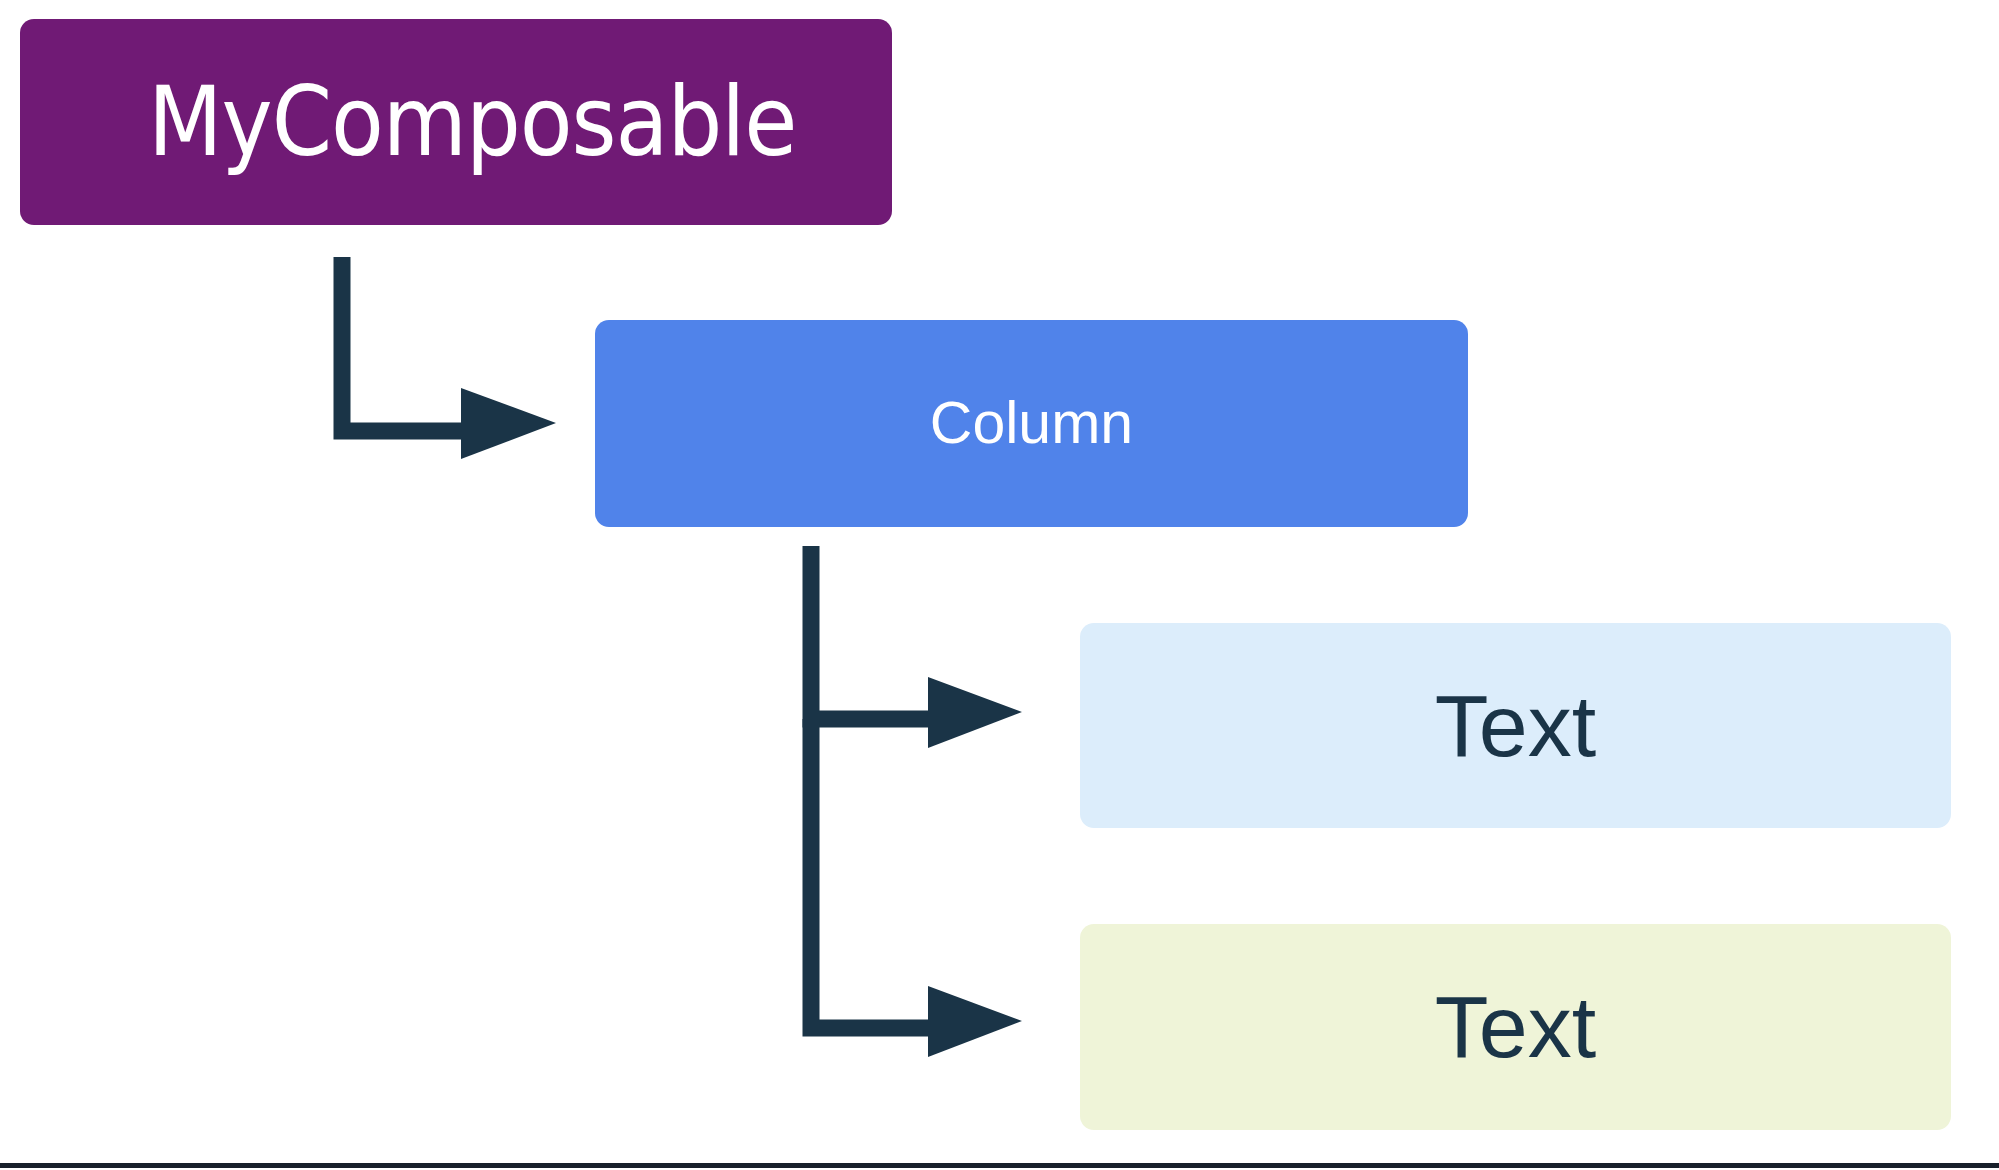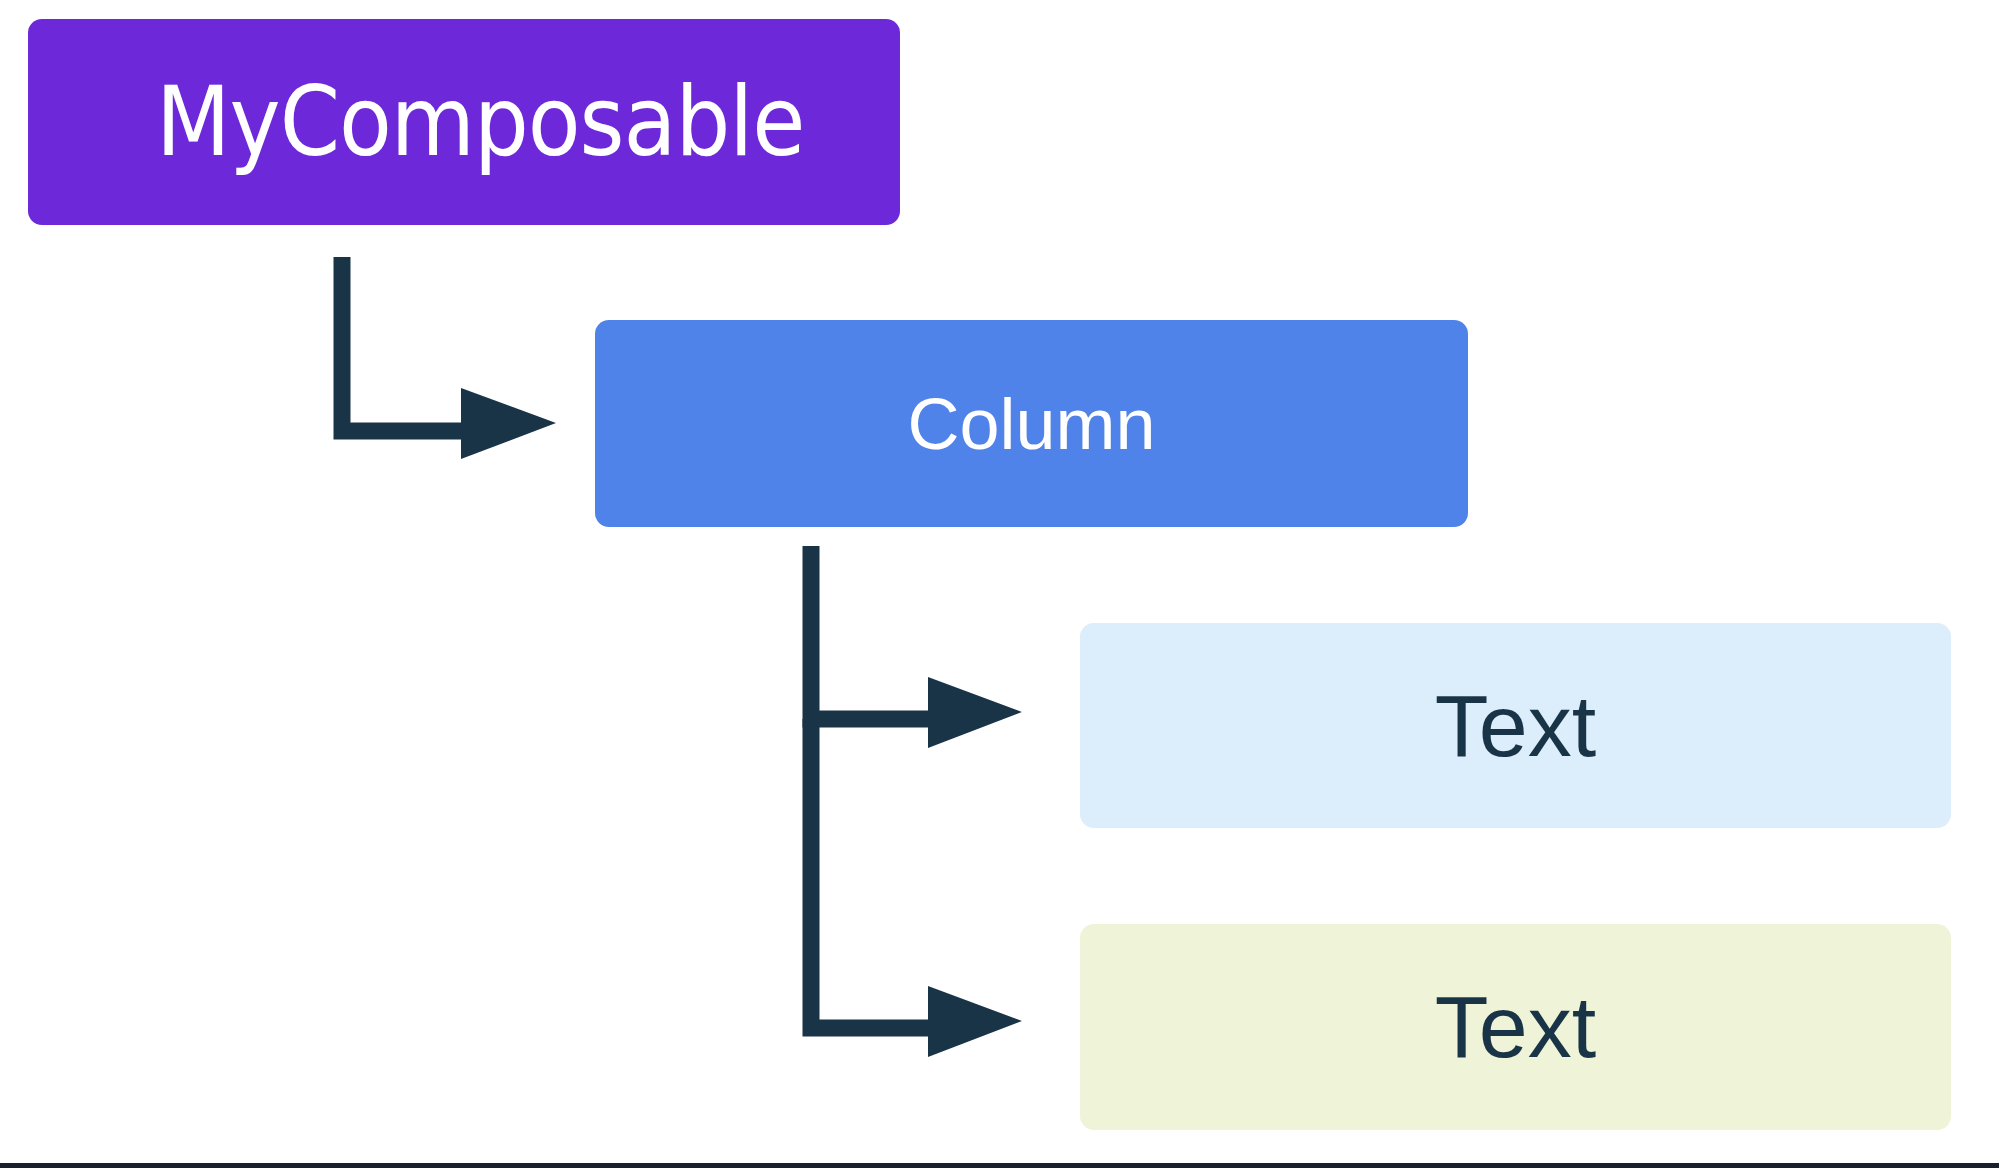--- a/index.html
+++ b/index.html
@@ -22,41 +22,41 @@
     position: absolute;
     box-sizing: border-box;
     display: flex;
     align-items: center;
     justify-content: center;
     border-radius: 14px;
     line-height: 1;
     white-space: nowrap;
   }
   .node-root {
-    left: 28px;
+    left: 20px;
     top: 19px;
     width: 872px;
     height: 206px;
-    background: #6d28d9;
+    background: #701a75;
     color: #ffffff;
     font-size: 96px;
     font-family: "Liberation Sans Narrow", "DejaVu Sans Condensed", "Liberation Sans", sans-serif;
     font-stretch: condensed;
     justify-content: flex-start;
     padding-left: 128px;
     letter-spacing: -1px;
   }
   .node-column {
     left: 595px;
     top: 320px;
     width: 873px;
     height: 207px;
     background: #5083ea;
     color: #ffffff;
-    font-size: 72px;
+    font-size: 59px;
   }
   .node-text-1 {
     left: 1080px;
     top: 623px;
     width: 871px;
     height: 205px;
     background: #dcedfb;
     color: #1a3447;
     font-size: 88px;
   }

